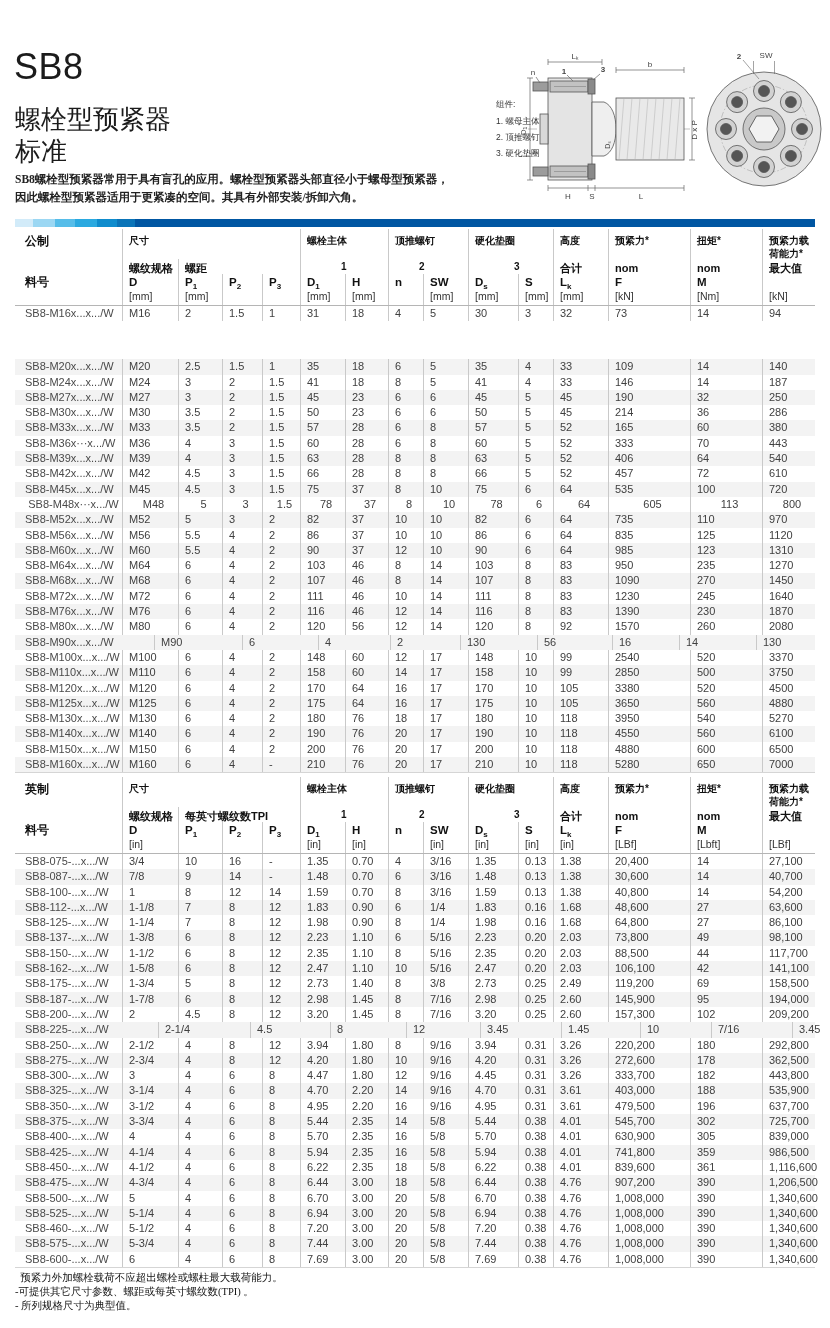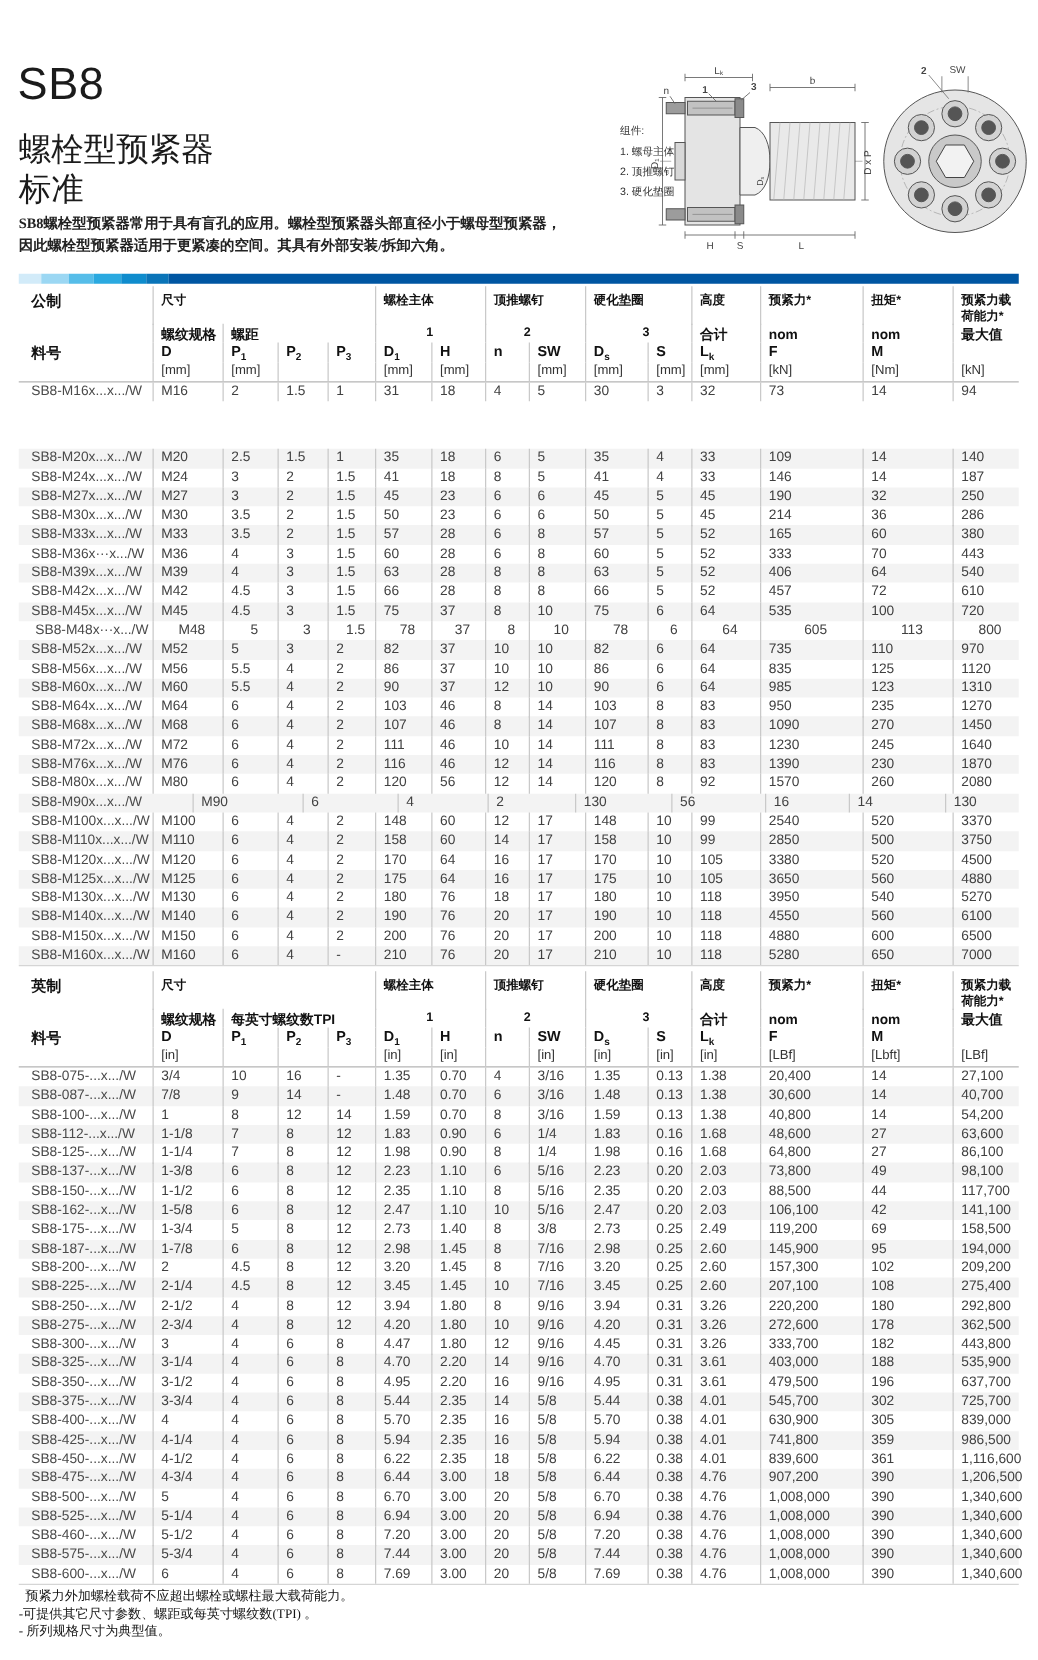--- a/index.html
+++ b/index.html
@@ -1021,21 +1021,21 @@
         <div class="bcell">1.45</div>
         <div class="bcell">8</div>
         <div class="bcell">7/16</div>
         <div class="bcell">3.20</div>
         <div class="bcell">0.25</div>
         <div class="bcell">2.60</div>
         <div class="bcell">157,300</div>
         <div class="bcell">102</div>
         <div class="bcell">209,200</div>
       </div>
-      <div class="brow" style="grid-template-columns: 107px 56px 44px 40px 38px 45px 43px 35px 45px 50px 35px 55px 82px 72px 53px;">
+      <div class="brow" style="grid-template-columns: 107px 56px 44px 40px 38px 45px 43px 35px 45px 50px 35px 55px 82px 72px 53px; gap: 36px;">
         <div class="bcell c0">SB8-225-...x.../W</div>
         <div class="bcell">2-1/4</div>
         <div class="bcell">4.5</div>
         <div class="bcell">8</div>
         <div class="bcell">12</div>
         <div class="bcell">3.45</div>
         <div class="bcell">1.45</div>
         <div class="bcell">10</div>
         <div class="bcell">7/16</div>
         <div class="bcell">3.45</div>

